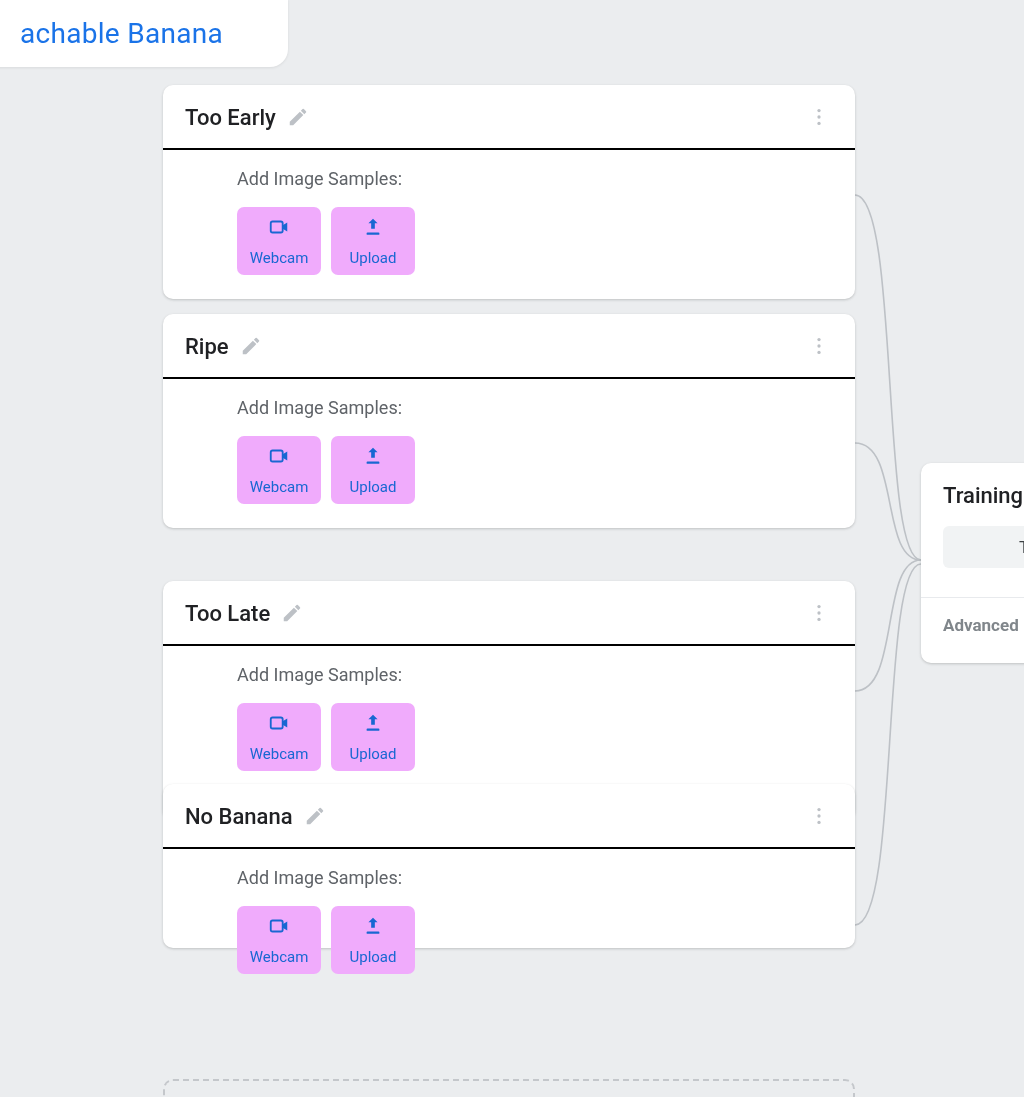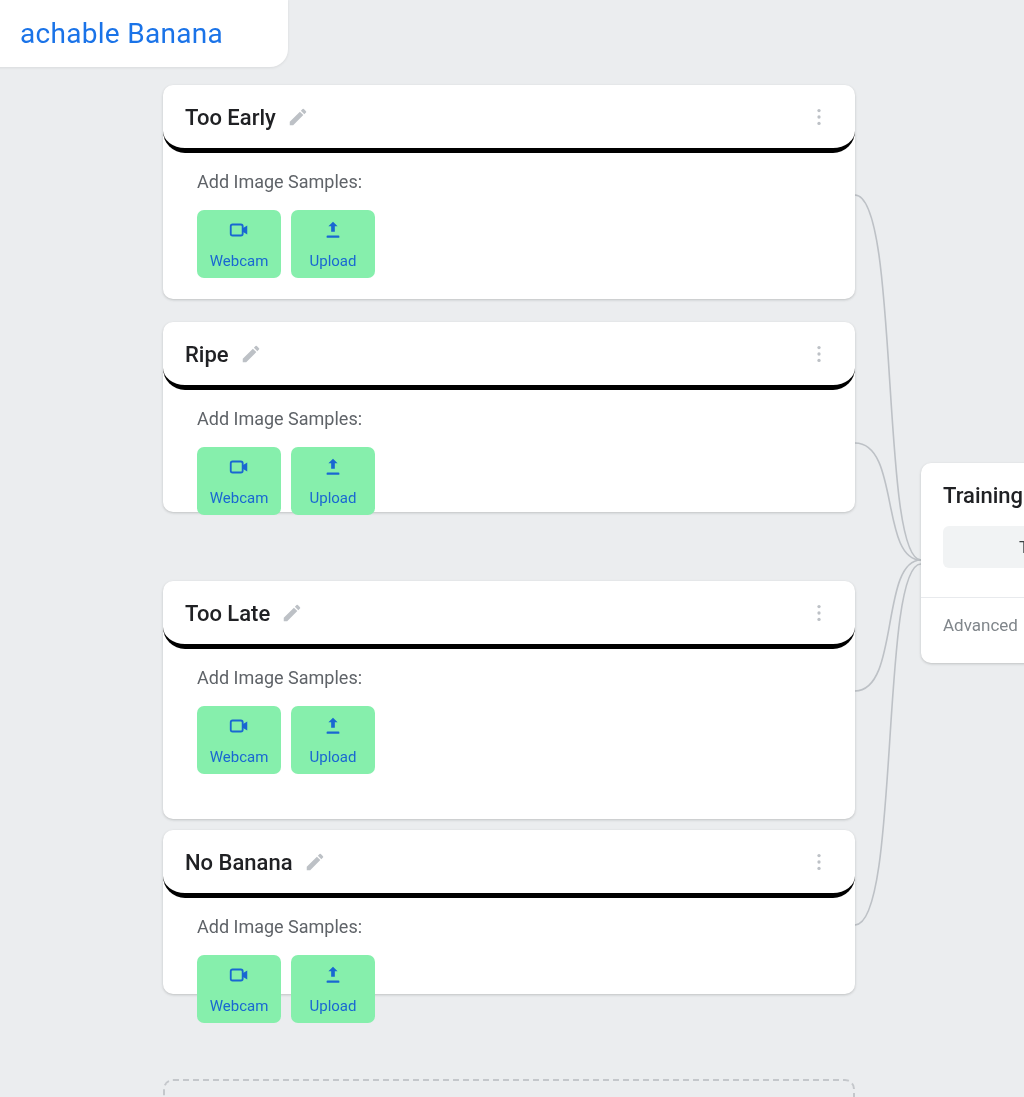--- a/index.html
+++ b/index.html
@@ -50,22 +50,21 @@
     width: 692px;
     background: #fff;
     border-radius: 10px;
     box-shadow: 0 1px 3px rgba(60,64,67,0.18), 0 1px 2px rgba(60,64,67,0.08);
   }
   .card-header {
     display: flex;
     align-items: center;
     justify-content: space-between;
     padding: 18px 22px 17px 22px;
-    border-bottom: 5px solid #000000;
-    border-radius: 22px;
+    border-bottom: 2px solid #000000;
   }
   .card-title-wrap {
     display: flex;
     align-items: center;
     gap: 10px;
   }
   .card-title {
     font-size: 22px;
     font-weight: 500;
     color: #202124;
@@ -81,31 +80,32 @@
   .kebab-btn {
     display: inline-flex;
     align-items: center;
     justify-content: center;
     width: 28px; height: 28px;
     cursor: pointer;
     color: #bdc1c6;
   }
   .card-body {
     padding: 18px 22px 22px 34px;
+    margin-left: 40px;
   }
   .prompt {
     font-size: 18px;
     color: #5f6368;
     margin-bottom: 18px;
   }
   .btn-row { display: flex; gap: 10px; }
   .sample-btn {
     width: 84px;
     height: 68px;
-    background: #86efac;
+    background: #f0abfc;
     border-radius: 7px;
     display: flex;
     flex-direction: column;
     align-items: center;
     justify-content: center;
     gap: 7px;
     color: #1967d2;
     font-size: 15px;
     cursor: pointer;
   }
@@ -148,20 +148,21 @@
     height: 1px;
     background: #e8eaed;
   }
   .advanced {
     position: absolute;
     left: 22px;
     top: 152px;
     font-size: 17px;
     color: #80868b;
     cursor: pointer;
+    font-weight: bold;
   }
 
   
   .add-card {
     position: absolute;
     left: 163px;
     width: 692px;
     top: 1079px;
     height: 80px;
     border: 2px dashed #c4c7cb;
@@ -210,21 +211,21 @@
         </div>
         <div class="sample-btn">
           <span><svg width="22" height="22" viewBox="0 0 24 24">
                 <use href="#i-upload"></use>
               </svg></span>
           <span>Upload</span>
         </div>
       </div>
     </div>
   </div>
-    <div class="card" style="top: 322px; height: 190px;">
+    <div class="card" style="top: 314px; height: 214px;">
     <div class="card-header">
       <div class="card-title-wrap">
         <span class="card-title">Ripe</span>
         <span class="pencil-btn">
           <svg width="22" height="22" viewBox="0 0 24 24">
               <use href="#i-pencil"></use>
             </svg>
         </span>
       </div>
       <span class="kebab-btn">
@@ -278,21 +279,21 @@
         </div>
         <div class="sample-btn">
           <span><svg width="22" height="22" viewBox="0 0 24 24">
                 <use href="#i-upload"></use>
               </svg></span>
           <span>Upload</span>
         </div>
       </div>
     </div>
   </div>
-    <div class="card" style="top: 830px; height: 164px;">
+    <div class="card" style="top: 784px; height: 164px;">
     <div class="card-header">
       <div class="card-title-wrap">
         <span class="card-title">No Banana</span>
         <span class="pencil-btn">
           <svg width="22" height="22" viewBox="0 0 24 24">
               <use href="#i-pencil"></use>
             </svg>
         </span>
       </div>
       <span class="kebab-btn">

